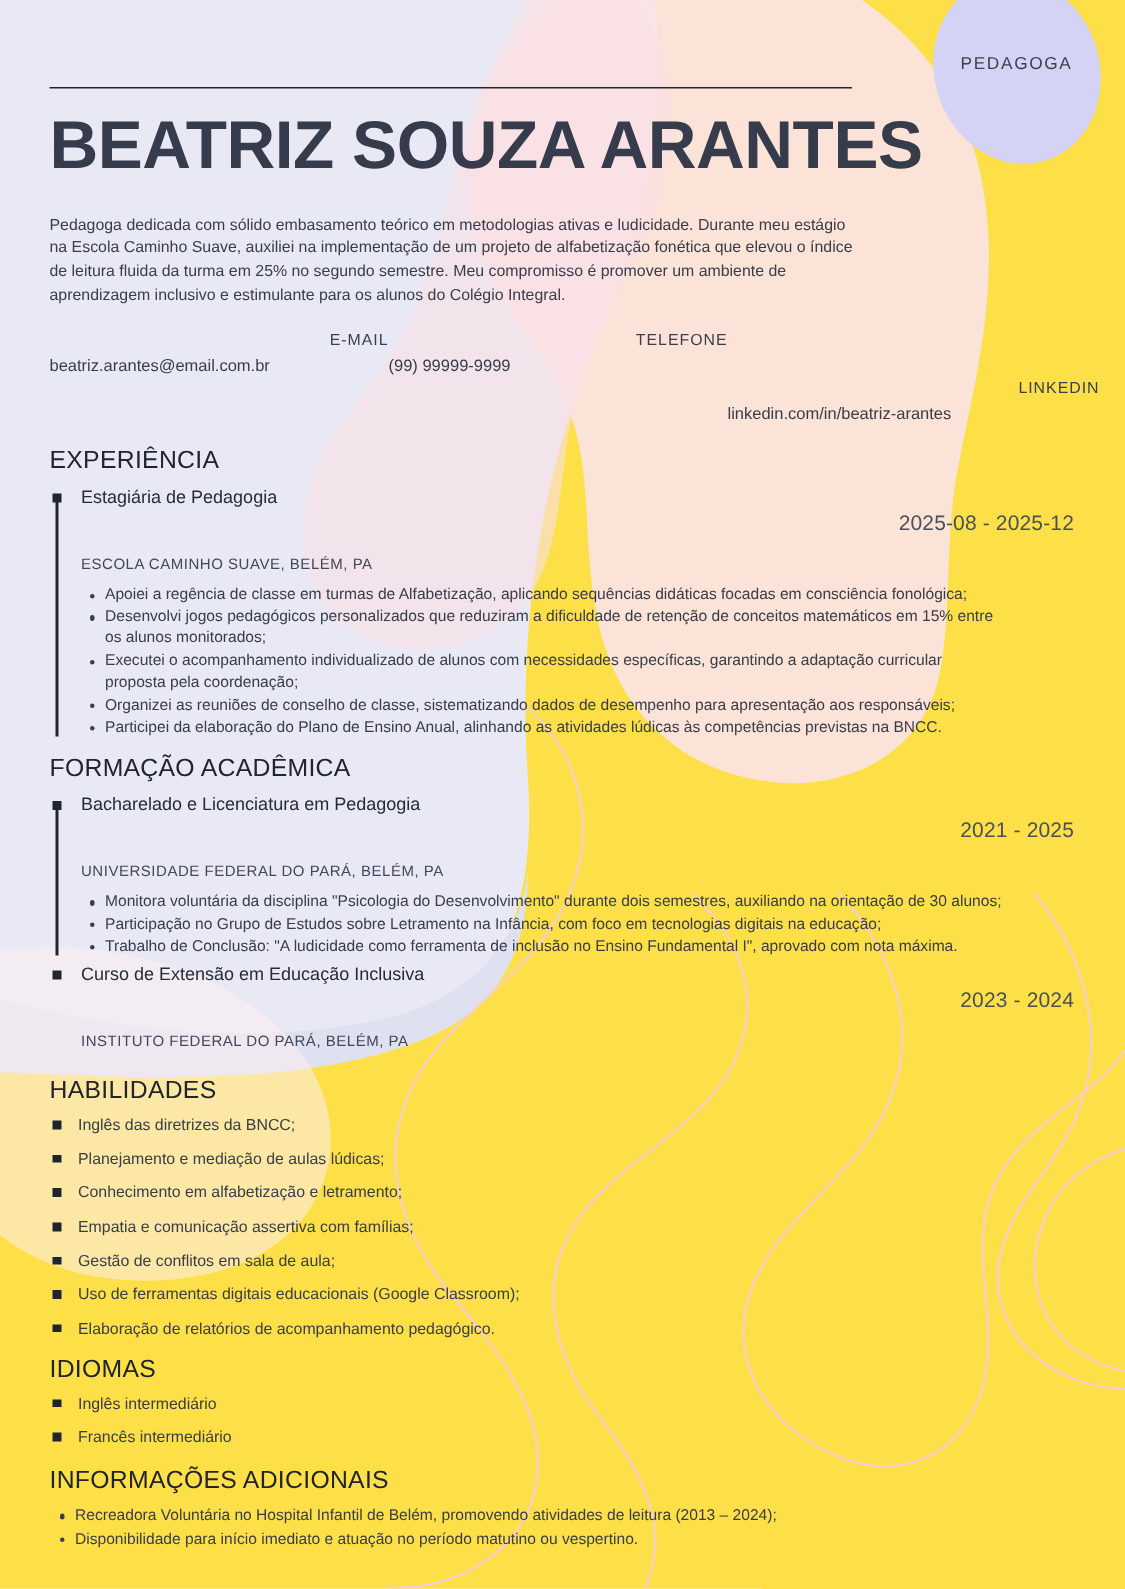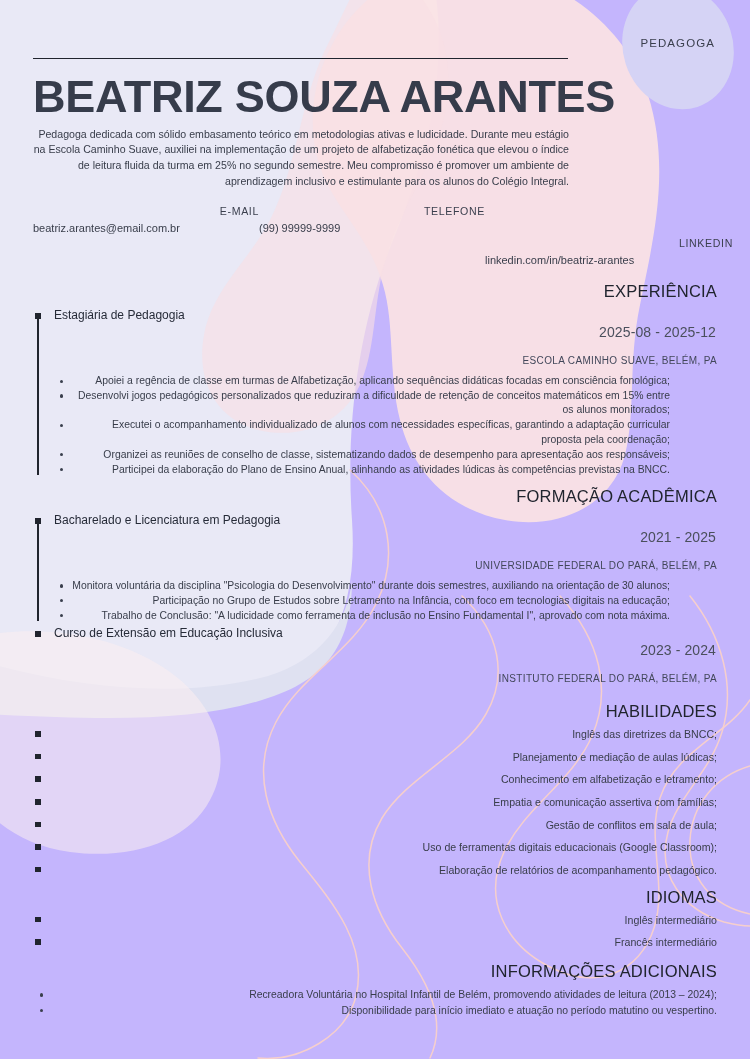--- a/index.html
+++ b/index.html
@@ -9,21 +9,21 @@
     background:#ffffff;
     font-family:"Liberation Sans", sans-serif;
     color:#2f3340;
     overflow:hidden;
     position:relative;
   }
   #page{
     position:relative;
     width:750px;height:1059px;
     overflow:hidden;
-    background:#c4b5fd;
+    background:#fde047;
   }
   
   .bg-layer{
     position:absolute;inset:0;
     width:750px;height:1059px;
     pointer-events:none;
     z-index:0;
   }
   
   .content{
@@ -57,26 +57,25 @@
     font-size:45px;
     line-height:1.05;
     font-weight:bold;
     letter-spacing:-0.3px;
     color:#363c4b;
     font-family:"Liberation Sans", sans-serif;
   }
 
   
   .summary{
-    margin-top:7px;
+    margin-top:23px;
     width:536px;
     font-size:10.6px;
     line-height:15.6px;
     color:#383d4a;
-    text-align:right;
   }
 
   
   .contact-row{
     margin-top:15px;
     display:flex;
     width:700px;
   }
   .contact-col{width:226px;}
   .contact-col.c3{width:248px;margin-top:32px;}
@@ -88,21 +87,21 @@
     text-align:right;
   }
   .contact-value{
     font-size:11px;
     color:#383d4a;
     line-height:16px;
     margin-top:1px;
   }
 
   
-  .section{margin-top:16px;text-align:right;}
+  .section{margin-top:16px;}
   .section-title{
     font-size:16.5px;
     letter-spacing:0.2px;
     color:#20242e;
     margin:0 0 6px 0;
     font-weight:normal;
     font-family:"Liberation Sans", sans-serif;
   }
 
   

